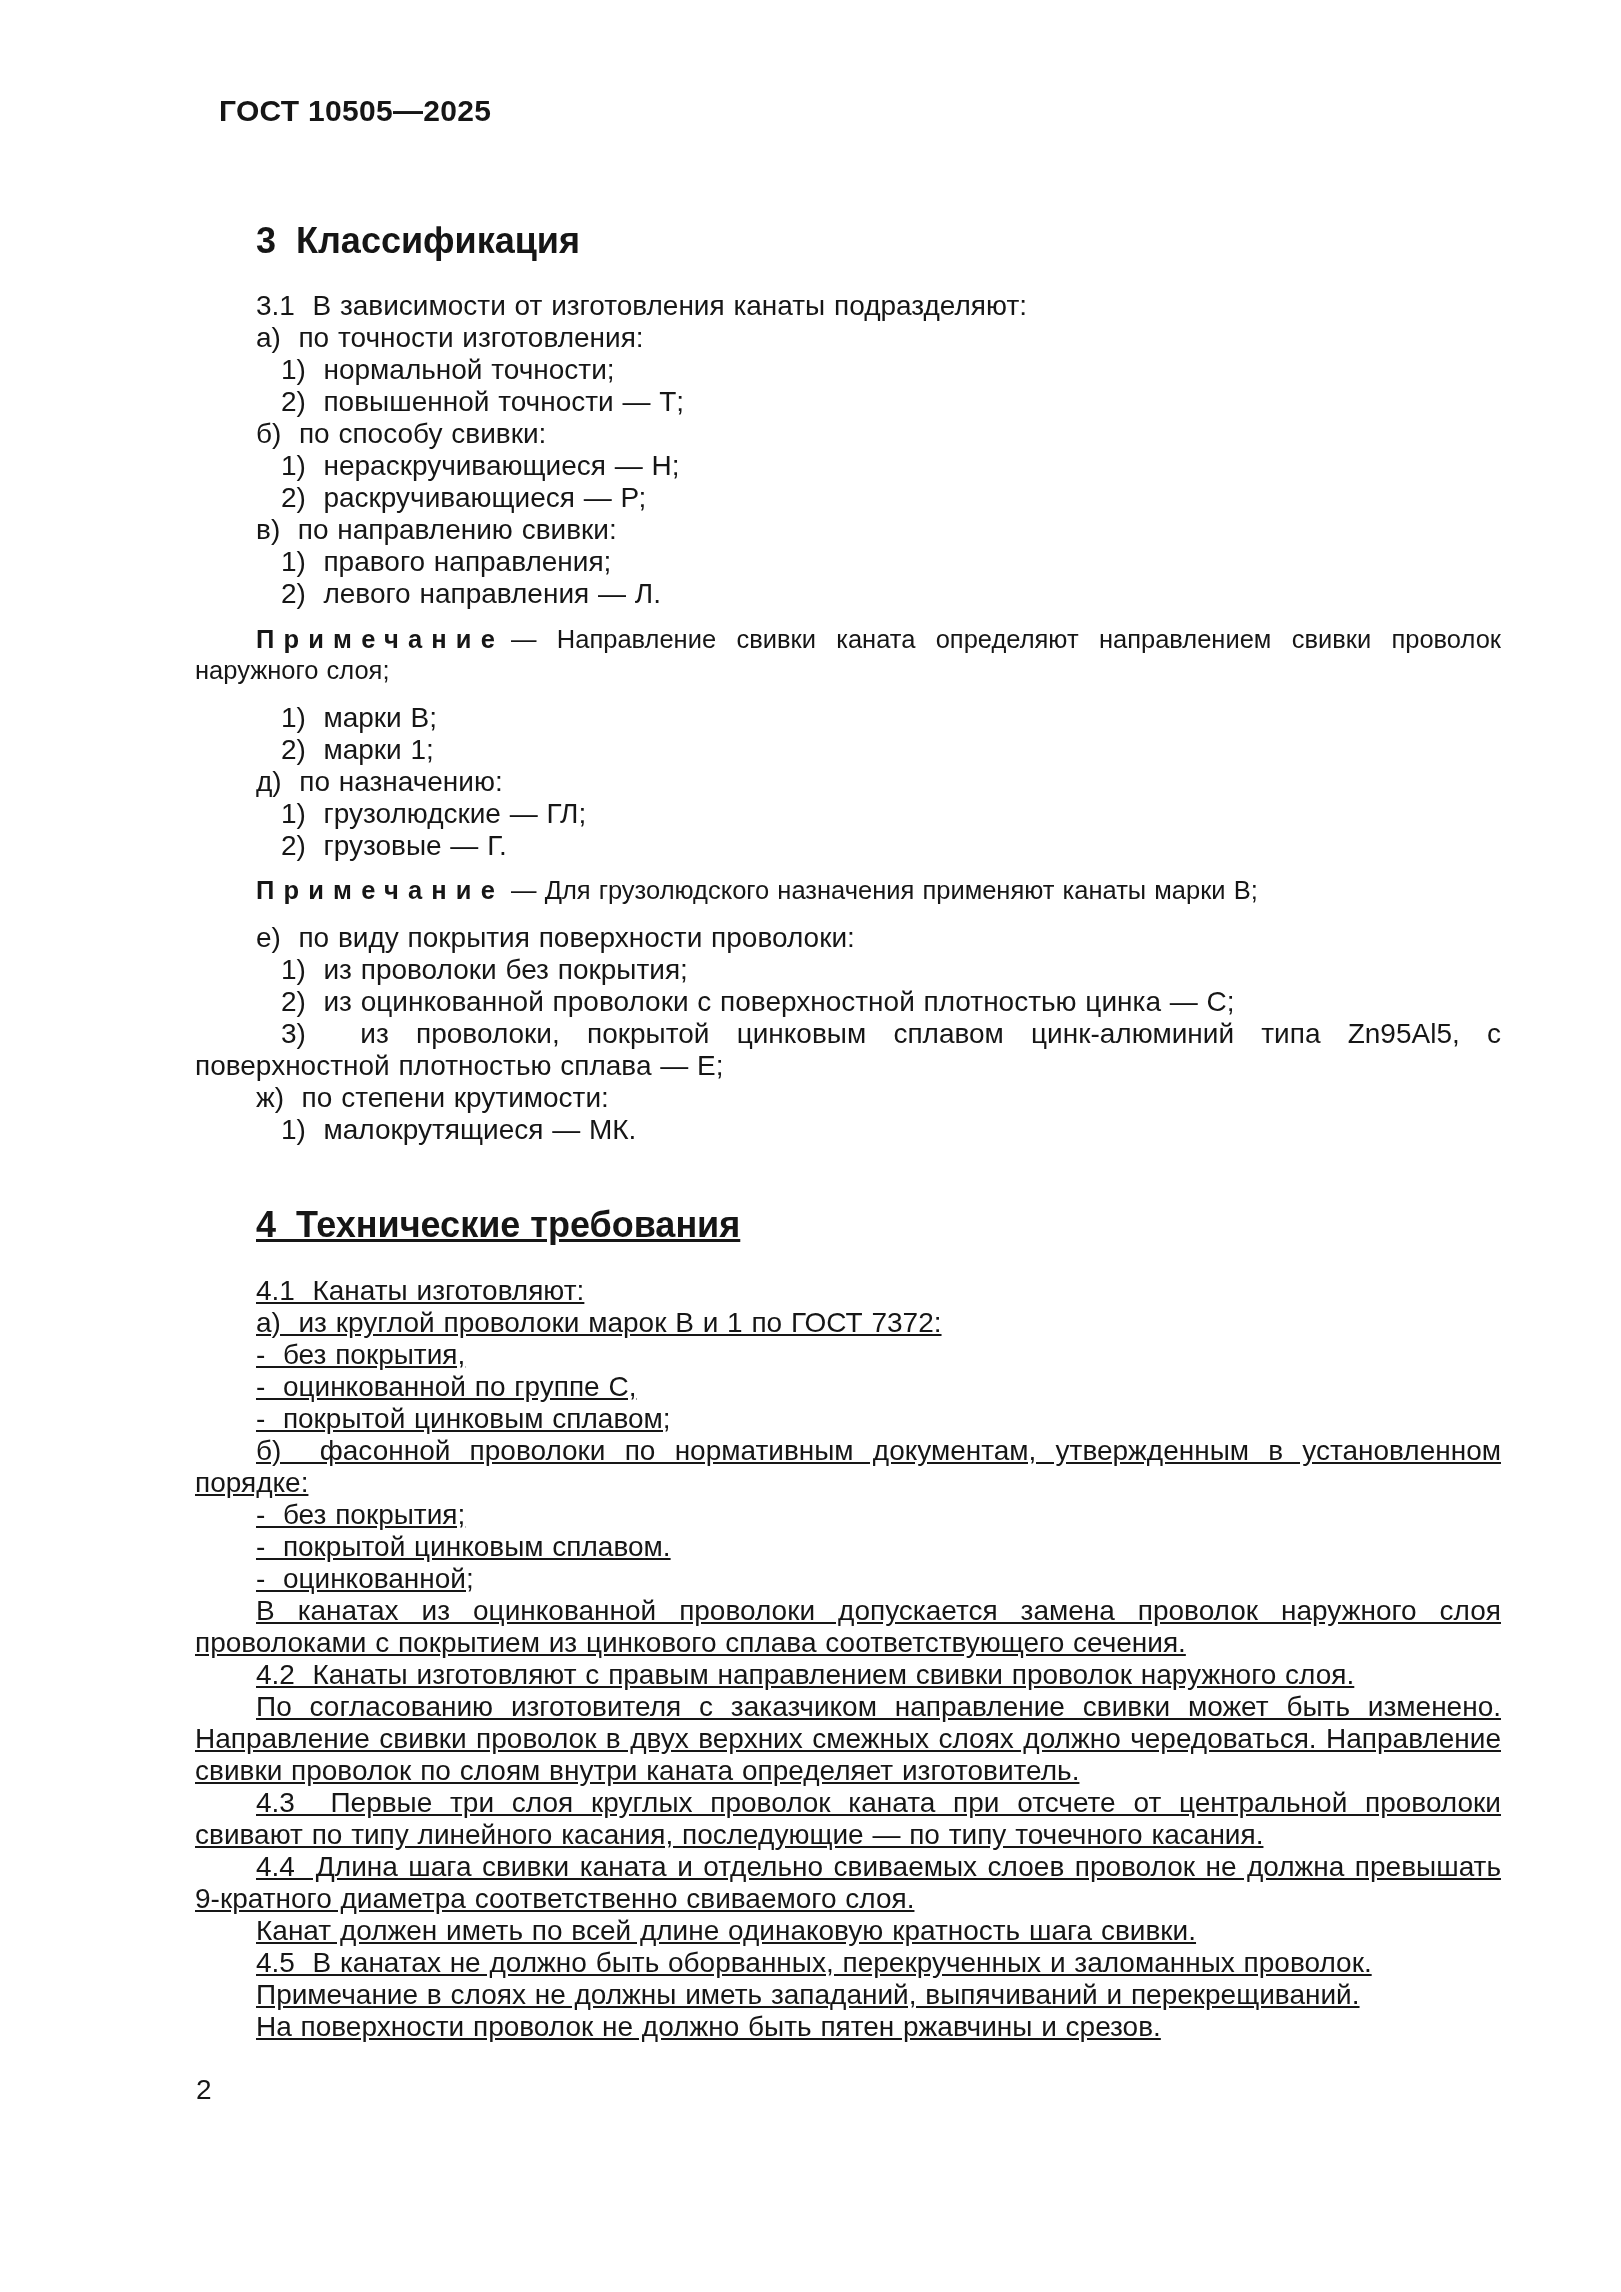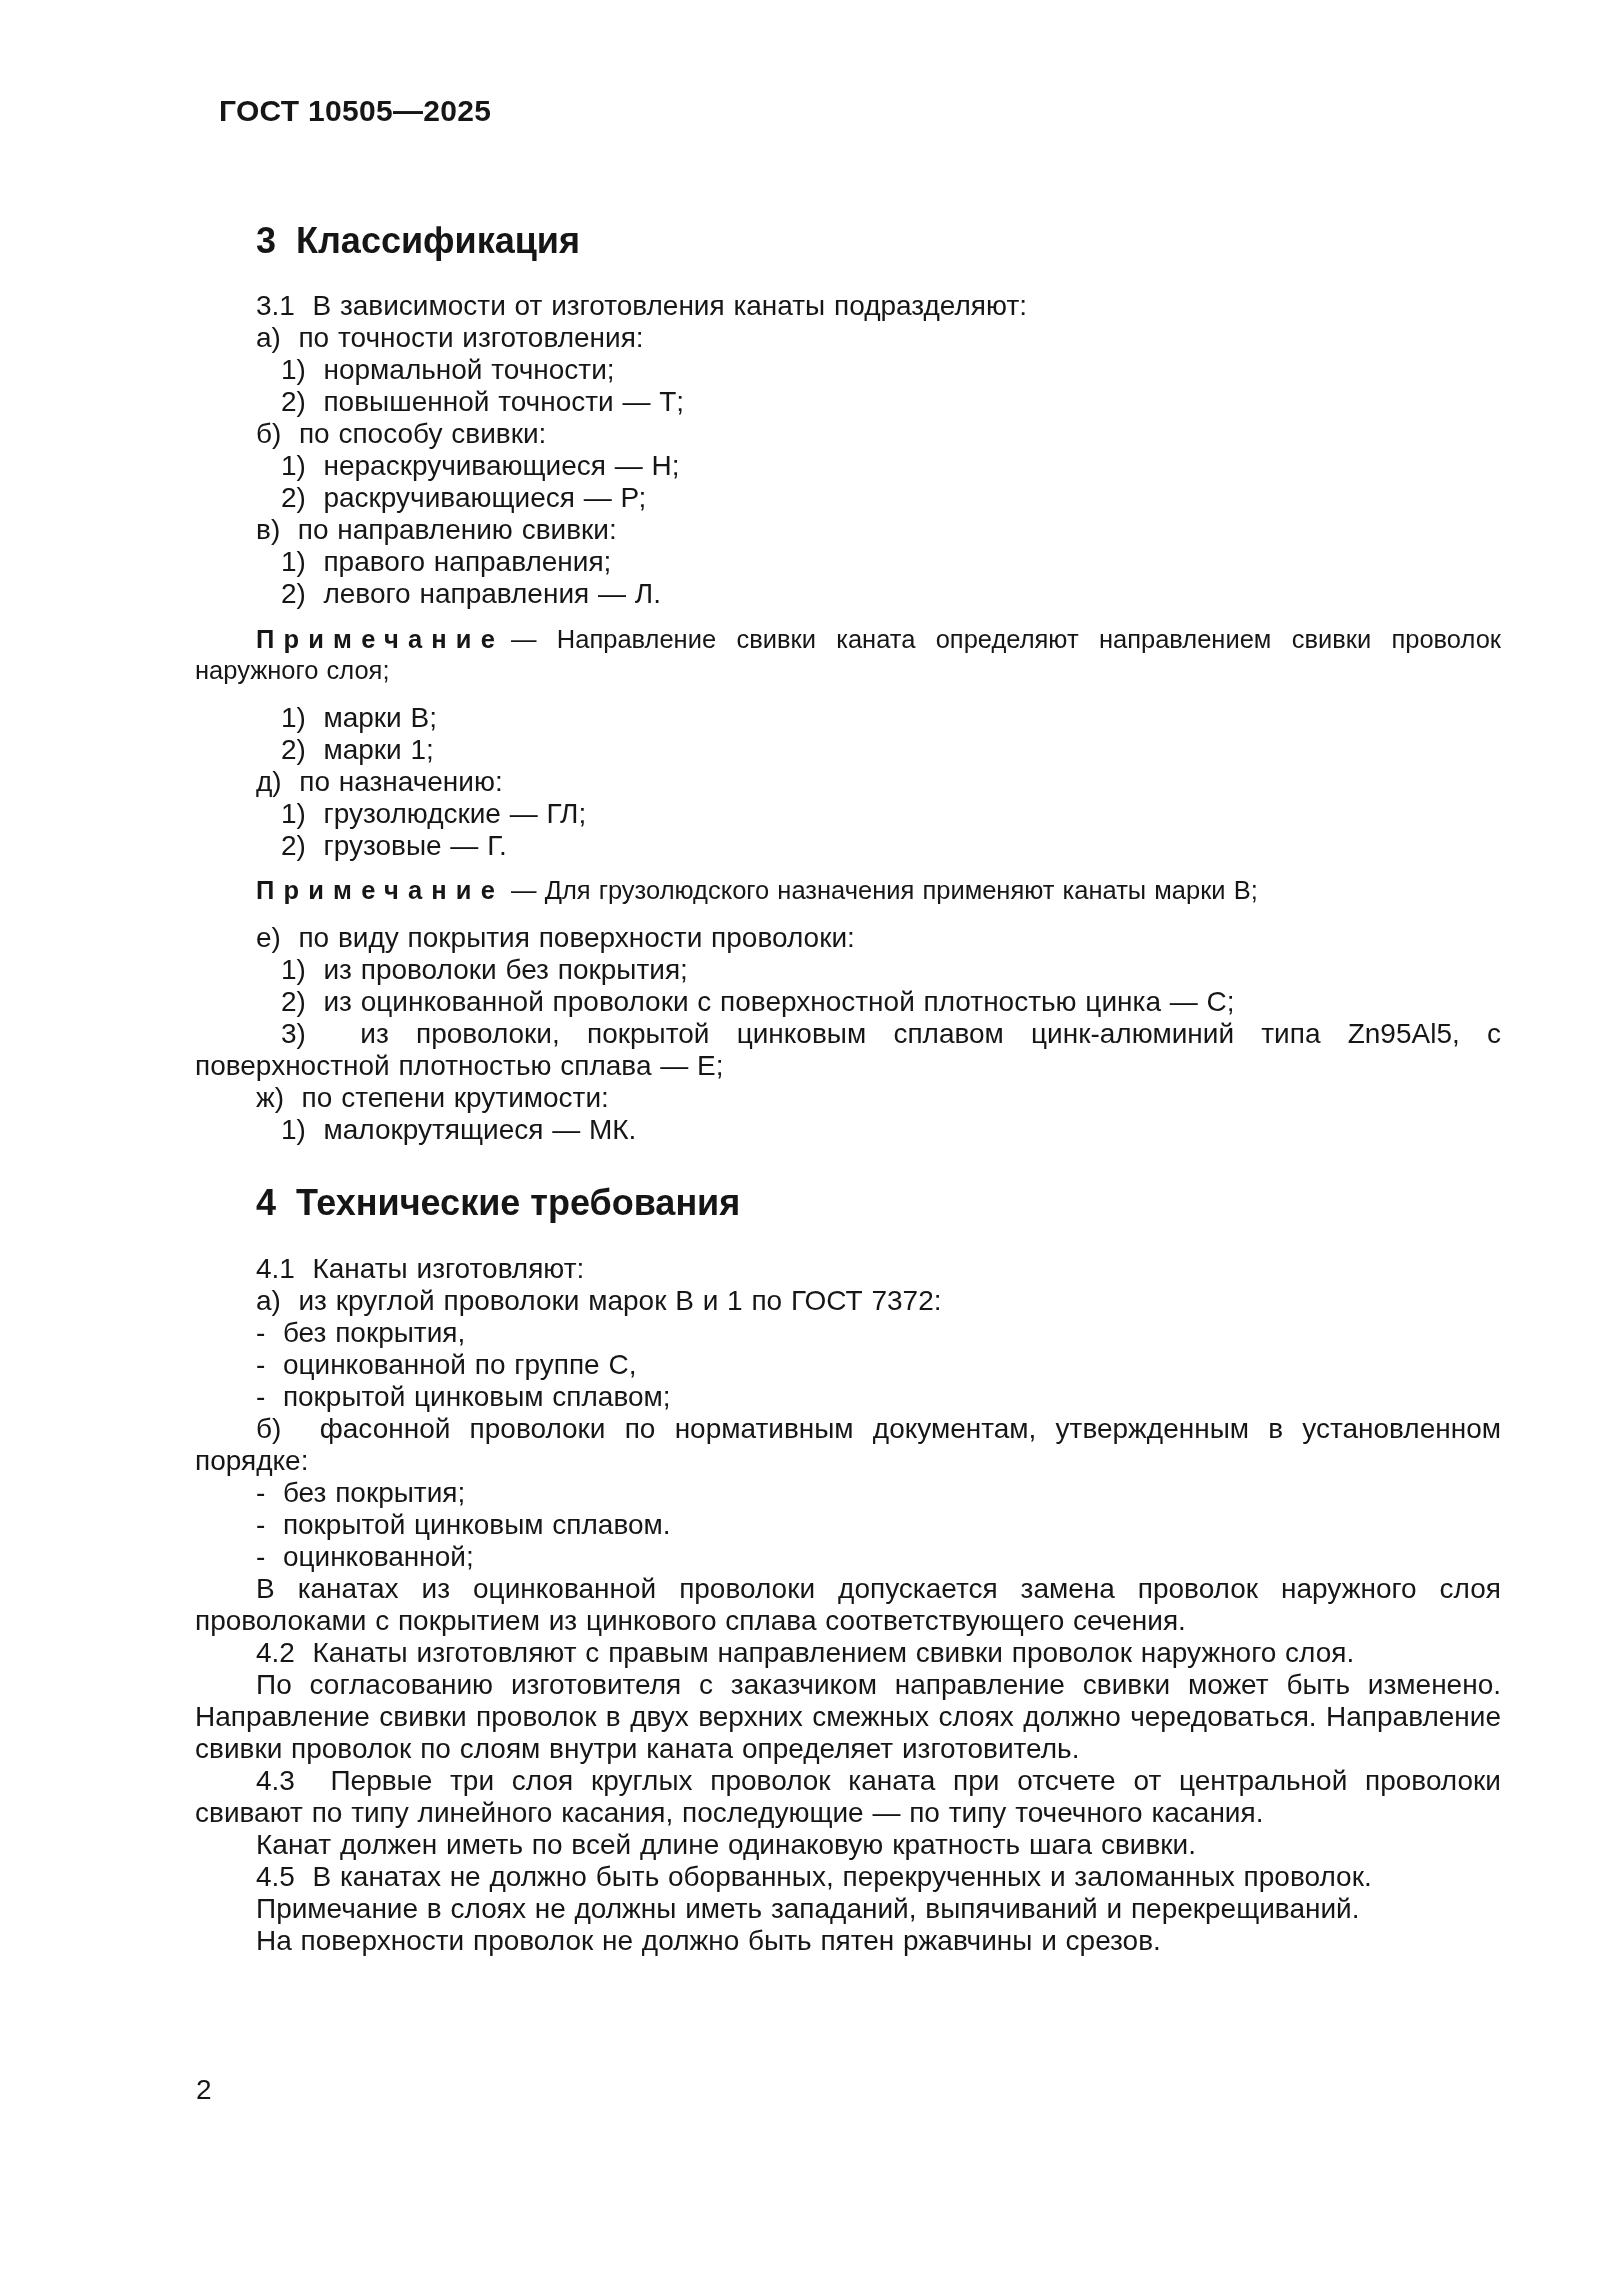--- a/index.html
+++ b/index.html
@@ -28,21 +28,21 @@
   }
 
   .content {
     position: absolute;
     left: 195px;
     top: 218px;
     width: 1306px;
   }
 
   section { display: block; }
-  section + section { margin-top: 34px; }
+  section + section { margin-top: 56px; text-decoration: underline; }
 
   .section-heading {
     font-size: 36px;
     line-height: 45px;
     font-weight: 700;
     margin: 0 0 27.4px 61px;
   }
 
   p.block {
     margin: 0;
@@ -115,20 +115,21 @@
         <p class="block">-&nbsp; оцинкованной по группе С,</p>
         <p class="block">-&nbsp; покрытой цинковым сплавом;</p>
         <p class="block">б)&nbsp; фасонной проволоки по нормативным документам, утвержденным в установленном порядке:</p>
         <p class="block">-&nbsp; без покрытия;</p>
         <p class="block">-&nbsp; покрытой цинковым сплавом.</p>
         <p class="block">-&nbsp; оцинкованной;</p>
         <p class="block">В канатах из оцинкованной проволоки допускается замена проволок наружного слоя проволоками с покрытием из цинкового сплава соответствующего сечения.</p>
         <p class="block">4.2&nbsp; Канаты изготовляют с правым направлением свивки проволок наружного слоя.</p>
         <p class="block">По согласованию изготовителя с заказчиком направление свивки может быть изменено. Направ­ление свивки проволок в двух верхних смежных слоях должно чередоваться. Направление свивки про­волок по слоям внутри каната определяет изготовитель.</p>
         <p class="block">4.3&nbsp; Первые три слоя круглых проволок каната при отсчете от центральной проволоки свивают по типу линейного касания, последующие — по типу точечного касания.</p>
+        <p class="block">4.4&nbsp; Длина шага свивки каната и отдельно свиваемых слоев проволок не должна превышать 9-кратного диаметра соответственно свиваемого слоя.</p>
         <p class="block">Канат должен иметь по всей длине одинаковую кратность шага свивки.</p>
         <p class="block">4.5&nbsp; В канатах не должно быть оборванных, перекрученных и заломанных проволок.</p>
         <p class="block">Примечание в слоях не должны иметь западаний, выпячиваний и перекрещиваний.</p>
         <p class="block">На поверхности проволок не должно быть пятен ржавчины и срезов.</p>
       </section>
     </div>
 
   <div class="page-number">2</div>
 </div>
 

